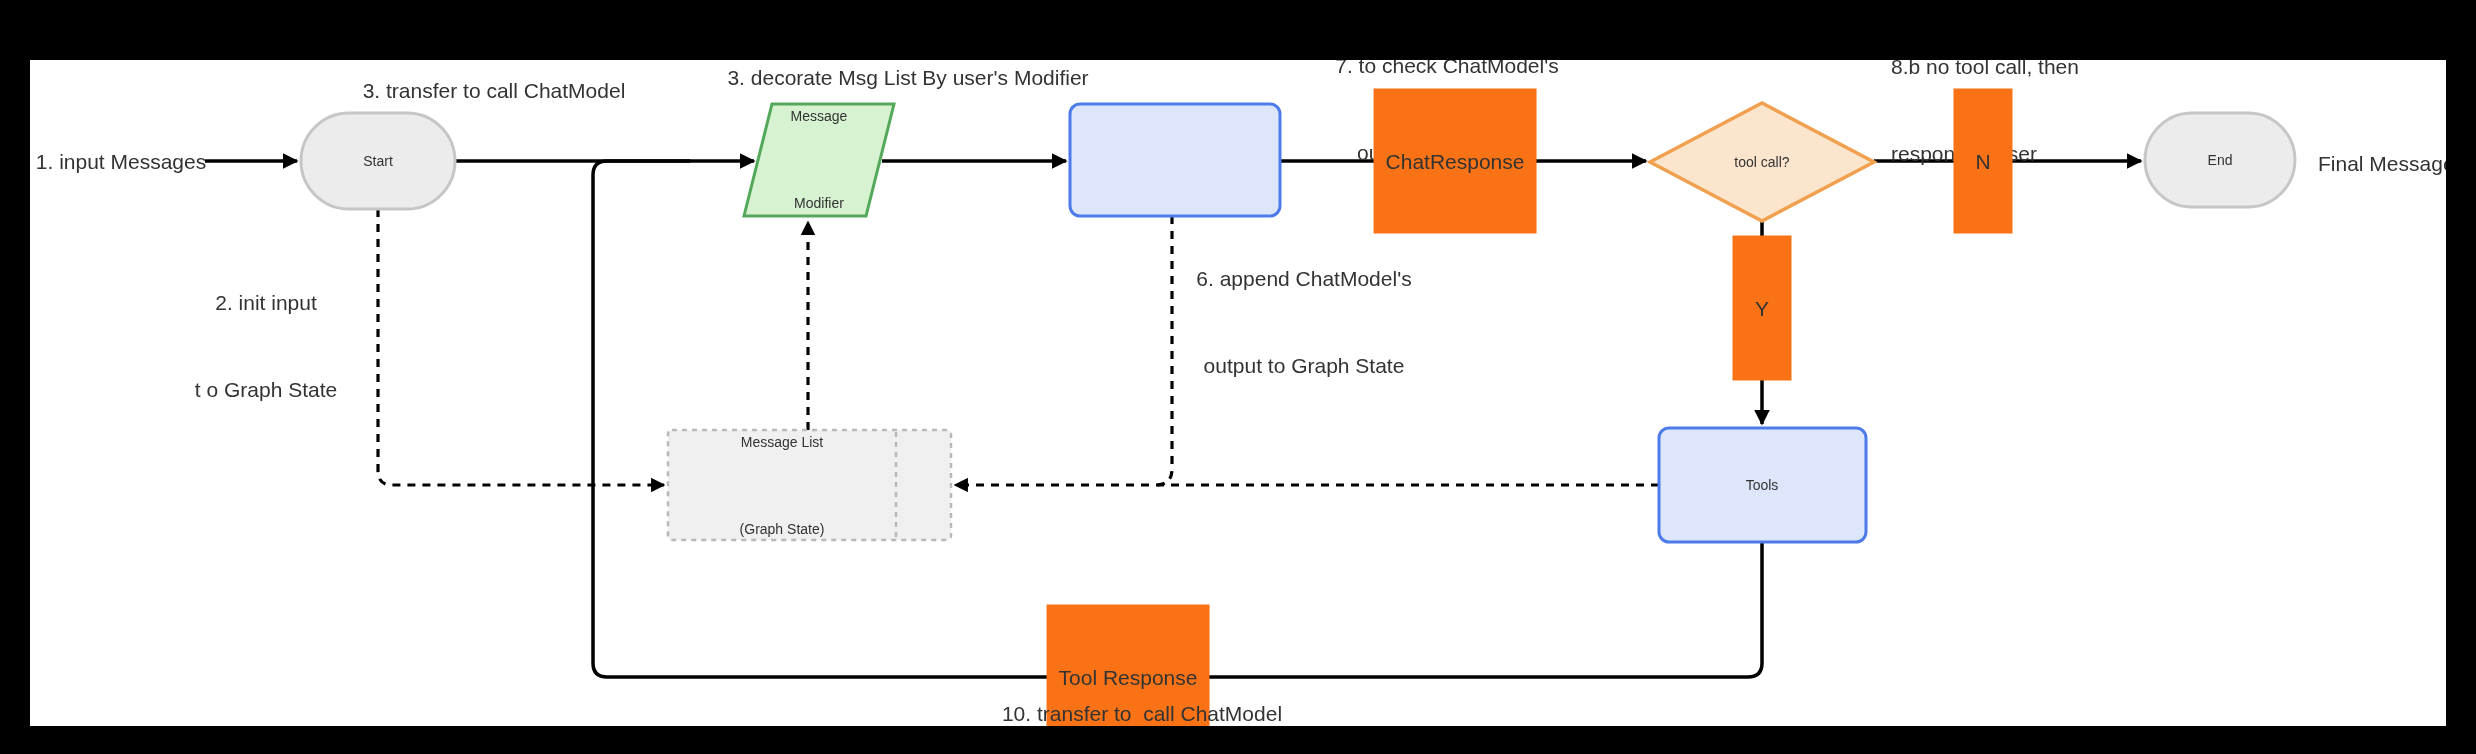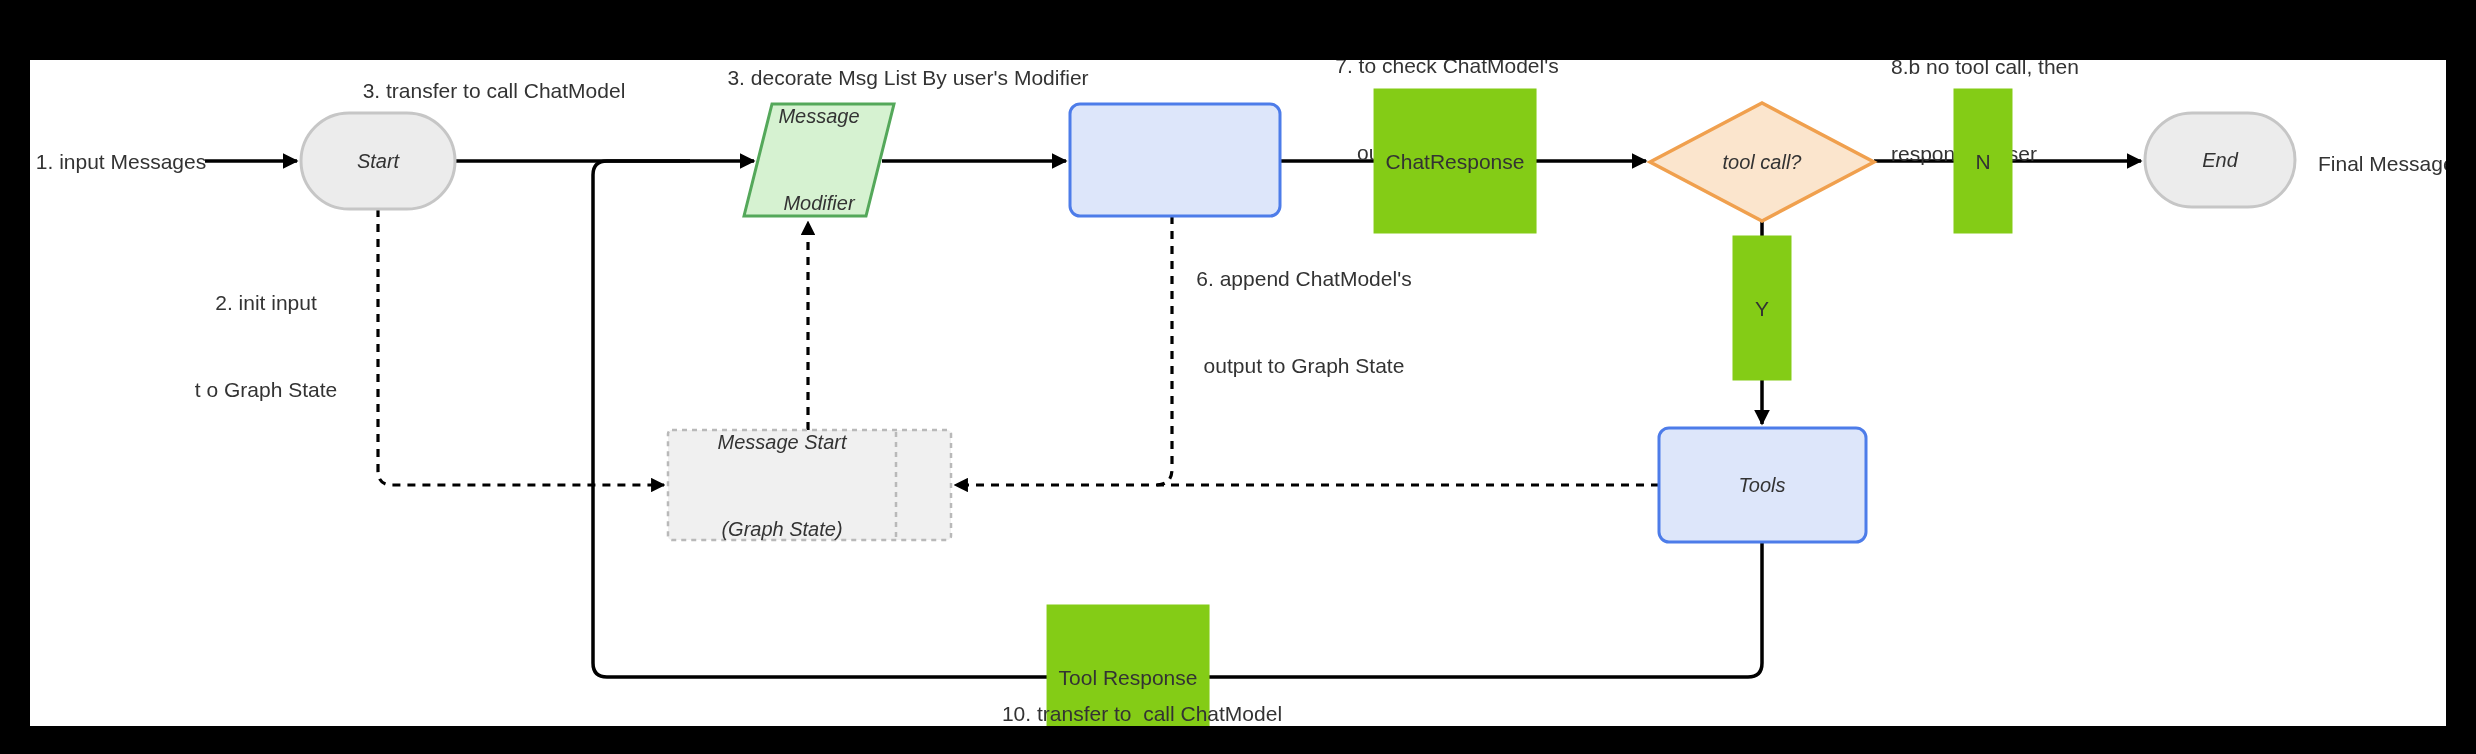--- a/index.html
+++ b/index.html
@@ -4,22 +4,22 @@
 <style>
   html,body{margin:0;padding:0;background:#000;}
   .stage{position:relative;width:2476px;height:754px;background:#000;overflow:hidden;
          font-family:"Liberation Sans",sans-serif;}
   .canvas{position:absolute;left:30px;top:60px;width:2416px;height:666px;background:#fff;overflow:hidden;}
   .wires{position:absolute;left:0;top:0;width:2416px;height:666px;}
   .lbl{position:absolute;transform:translate(-50%,-50%);font-size:21px;line-height:29px;
        color:#333;text-align:center;white-space:pre;}
   .lbl .line{display:block;}
   .lbl.left{transform:translate(0,-50%);text-align:left;}
-  .lbl.bg{background:#84cc16;padding:0 12px;}
-  .node-label{font-size:20px;color:#333;font-style:italic;}
+  .lbl.bg{background:#f97316;padding:0 12px;}
+  .node-label{font-size:14px;color:#333;}
   
   .wire{stroke:#000;stroke-width:3.5;fill:none;}
   .wire.dashed{stroke-width:3.2;stroke-dasharray:8 7;}
   .shape-startend{fill:#ececec;stroke:#c6c6c6;stroke-width:3;}
   .shape-green{fill:#d6f2d1;stroke:#54a85a;stroke-width:3;}
   .shape-blue{fill:#dde6fa;stroke:#4d7ce9;stroke-width:3;}
   .shape-orange{fill:#fbe5cd;stroke:#f0a04e;stroke-width:3.5;}
   .shape-state{fill:#f0f0f0;stroke:#b9b9b9;stroke-width:2.5;stroke-dasharray:5 5;}
   .state-divider{stroke:#b9b9b9;stroke-width:2.5;stroke-dasharray:5 5;fill:none;}
 </style>
@@ -66,21 +66,21 @@
       <span class="line">Message</span>
       <span class="line">Modifier</span>
     </div>
     <div class="lbl node-label" style="left:1732px;top:102px;">
       <span class="line">tool call?</span>
     </div>
     <div class="lbl node-label" style="left:2190px;top:100px;">
       <span class="line">End</span>
     </div>
     <div class="lbl node-label" style="left:752px;top:426px;">
-      <span class="line">Message Start</span>
+      <span class="line">Message List</span>
       <span class="line">(Graph State)</span>
     </div>
     <div class="lbl node-label" style="left:1732px;top:425px;">
       <span class="line">Tools</span>
     </div>
 
     <div class="lbl" style="left:91px;top:101px;">
       <span class="line">1. input Messages</span>
     </div>
     <div class="lbl" style="left:464px;top:30px;">

